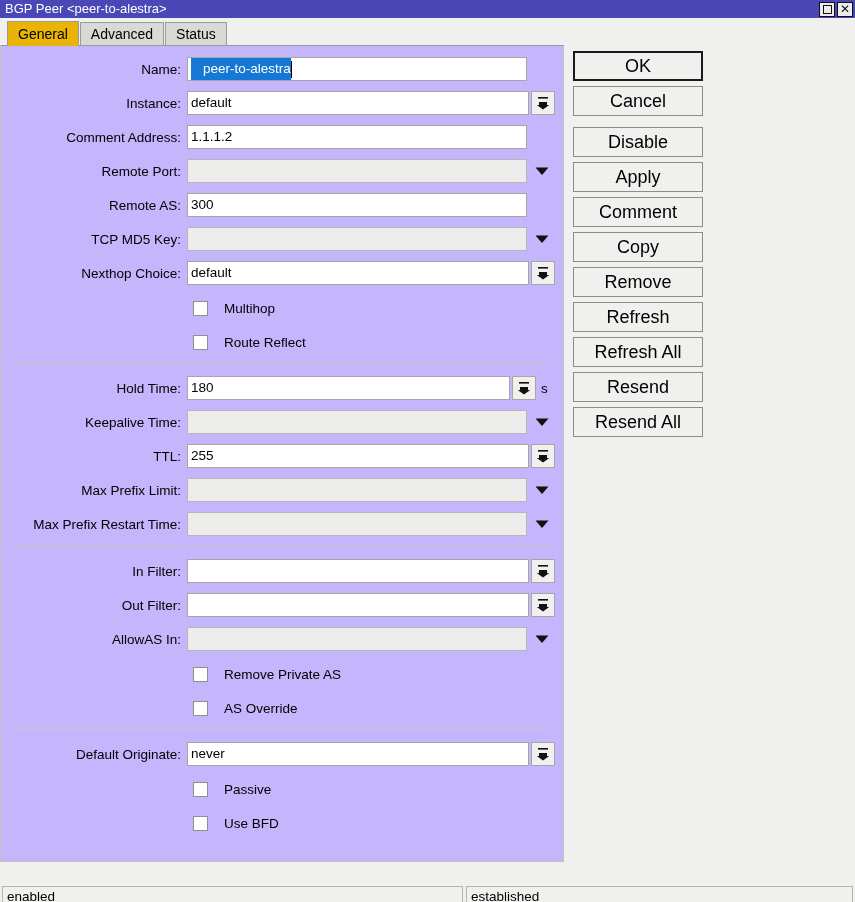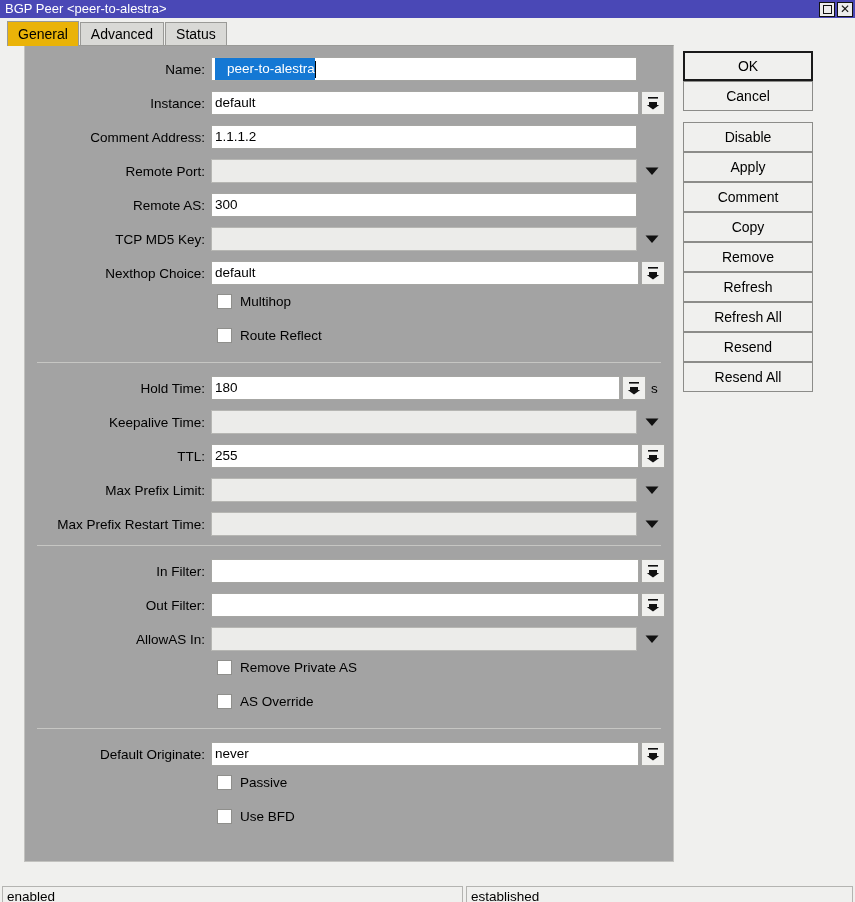--- a/index.html
+++ b/index.html
@@ -79,29 +79,28 @@
     z-index: 3;
   }
 
   
   .main {
     display: flex;
     align-items: flex-start;
     height: 840px;
   }
   .panel {
-    width: 650px;
+    width: 564px;
     height: 817px;
     box-sizing: border-box;
     border: 1px solid #c2c2bf;
     border-top: 1px solid #9a9a97;
-    background: #a3a3a3;
+    background: #c4b5fd;
     position: relative;
     margin-top: -1px;
-    margin-left: 24px;
   }
 
   .row {
     display: flex;
     align-items: center;
     height: 26px;
     margin-bottom: 8px;
     padding-right: 8px;
   }
   .label {
@@ -173,24 +172,25 @@
     padding-left: 5px;
     font-size: 13.5px;
     flex: none;
     white-space: nowrap;
   }
   .spacer-right { width: 26px; flex: none; margin-left: 2px; }
 
   
   .cbrow {
     display: flex;
-    align-items: flex-start;
+    align-items: flex-end;
     height: 22px;
     margin-bottom: 12px;
     padding-left: 192px;
+    gap: 8px;
   }
   .checkbox {
     width: 15px; height: 15px;
     box-sizing: border-box;
     border: 1px solid #8f8f8c;
     background: #ffffff;
     flex: none;
   }
   .cblabel {
     padding-left: 8px;
@@ -212,21 +212,22 @@
     box-sizing: border-box;
   }
   .btn {
     width: 130px;
     height: 30px;
     line-height: 28px;
     text-align: center;
     box-sizing: border-box;
     background: #f0f0ee;
     border: 1px solid #8c8c89;
-    font-size: 14px;
+    font-size: 18px;
+    margin-bottom: 5px;
     color: #000;
     white-space: nowrap;
   }
   .btn.default { border: 2px solid #1a1a1a; line-height: 26px; }
   .btn.gap { margin-top: 11px; }
 
   
   .statusbar {
     display: flex;
     align-items: stretch;

